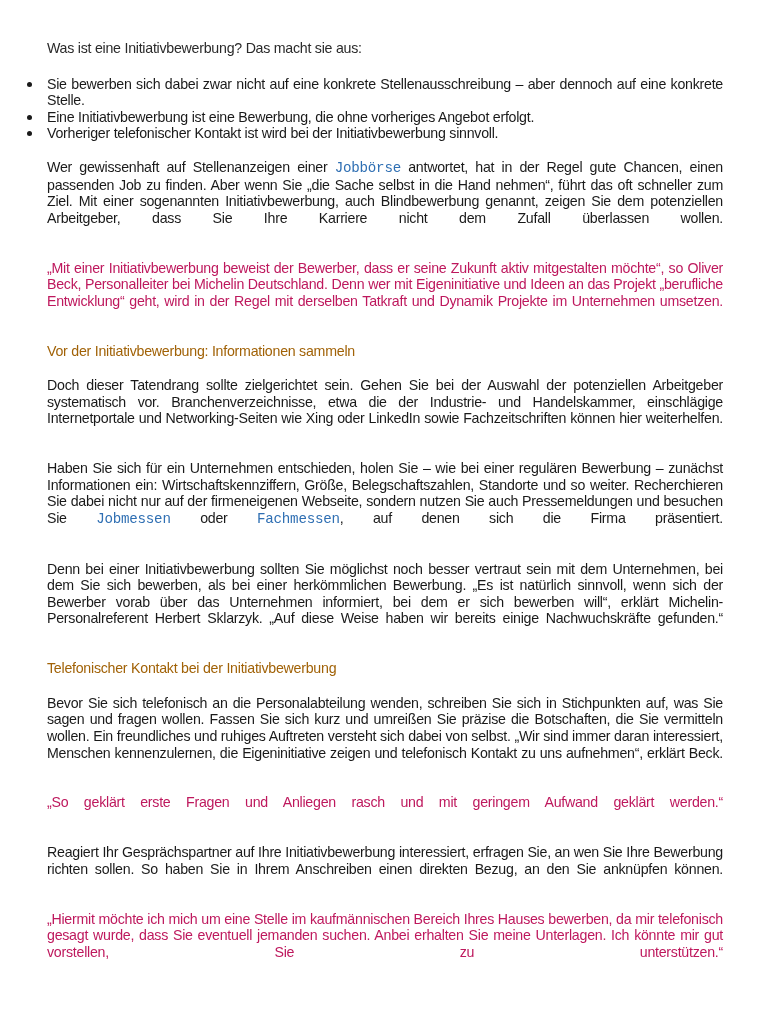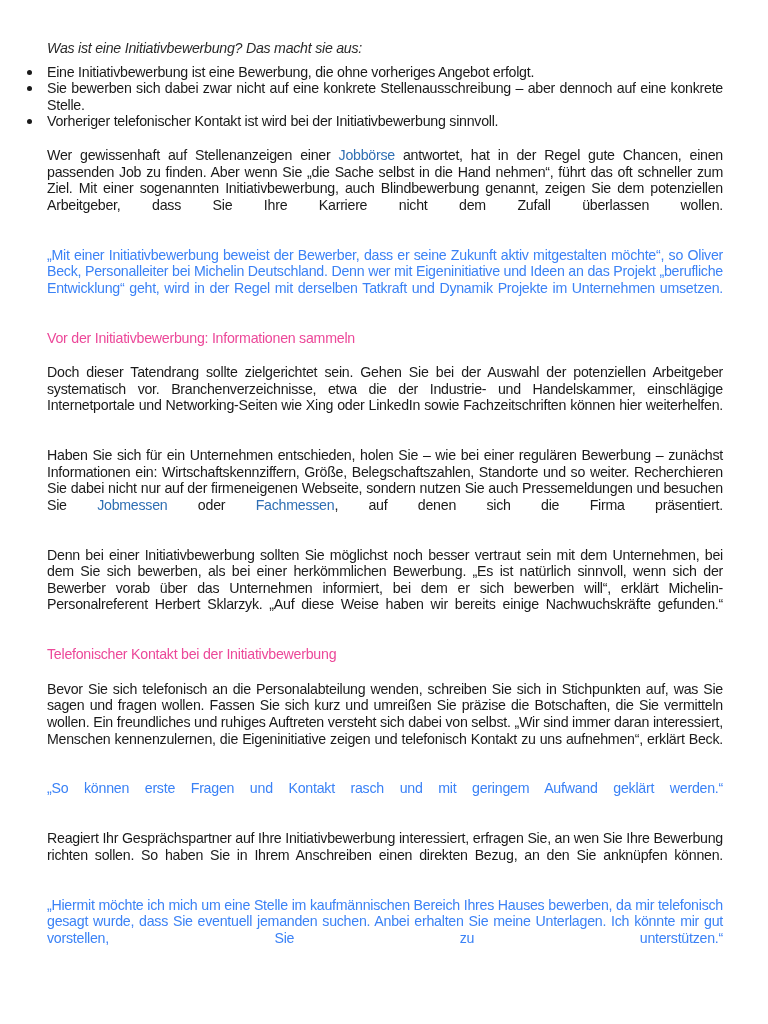--- a/index.html
+++ b/index.html
@@ -8,61 +8,61 @@
     font-family: "Liberation Sans", sans-serif;
     color: #1a1a1a;
   }
   .page {
     position: absolute; left: 47px; top: 40px; width: 676px;
     font-size: 14.2px; line-height: 16.6px;
     letter-spacing: -0.25px;
   }
   .p { text-align: justify; margin: 0 0 16.6px 0; }
   .p::after { content: ""; display: inline-block; width: 100%; height: 0; }
-  .heading { margin: 0 0 18px 0; color: #ec4899; }
-  .title { margin: 0 0 7px 0; color: #2a2a2a; font-style: italic; }
+  .heading { margin: 0 0 18px 0; color: #a16207; }
+  .title { margin: 0 0 19px 0; color: #2a2a2a; }
   ul.bullets { list-style: none; padding: 0; margin: 0 0 17px 0; }
   ul.bullets li { position: relative; text-align: justify; }
   ul.bullets li .dot {
     position: absolute; left: -20px; top: 6px;
     width: 5px; height: 5px; border-radius: 50%; background: #1a1a1a;
   }
-  .link { color: #2f6fb3; text-decoration: none; }
-  .quote-light { color: #3b82f6; }
+  .link { color: #2f6fb3; text-decoration: none; font-family: Liberation Mono, monospace; }
+  .quote-light { color: #be185d; }
   p { margin: 0; }
 </style>
 </head>
 <body>
 
 <div class="page">
 
   <p class="title">Was ist eine Initiativbewerbung? Das macht sie aus:</p>
 
   <ul class="bullets">
+    <li><span class="dot"></span><span>Sie bewerben sich dabei zwar nicht auf eine konkrete Stellenausschreibung – aber dennoch auf eine konkrete Stelle.</span></li>
     <li><span class="dot"></span><span>Eine Initiativbewerbung ist eine Bewerbung, die ohne vorheriges Angebot erfolgt.</span></li>
-    <li><span class="dot"></span><span>Sie bewerben sich dabei zwar nicht auf eine konkrete Stellenausschreibung – aber dennoch auf eine konkrete Stelle.</span></li>
     <li><span class="dot"></span><span>Vorheriger telefonischer Kontakt ist wird bei der Initiativbewerbung sinnvoll.</span></li>
   </ul>
 
   <p class="p"><span>Wer gewissenhaft auf Stellenanzeigen einer </span><a class="link">Jobbörse</a><span> antwortet, hat in der Regel gute Chancen, einen passenden Job zu finden. Aber wenn Sie „die Sache selbst in die Hand nehmen“, führt das oft schneller zum Ziel. Mit einer sogenannten Initiativbewerbung, auch Blindbewerbung genannt, zeigen Sie dem potenziellen Arbeitgeber, dass Sie Ihre Karriere nicht dem Zufall überlassen wollen.</span></p>
 
   <p class="p quote-light">„Mit einer Initiativbewerbung beweist der Bewerber, dass er seine Zukunft aktiv mitgestalten möchte“, so Oliver Beck, Personalleiter bei Michelin Deutschland. Denn wer mit Eigeninitiative und Ideen an das Projekt „berufliche Entwicklung“ geht, wird in der Regel mit derselben Tatkraft und Dynamik Projekte im Unternehmen umsetzen.</p>
 
   <p class="heading">Vor der Initiativbewerbung: Informationen sammeln</p>
 
   <p class="p">Doch dieser Tatendrang sollte zielgerichtet sein. Gehen Sie bei der Auswahl der potenziellen Arbeitgeber systematisch vor. Branchenverzeichnisse, etwa  die der Industrie- und Handelskammer, einschlägige Internetportale und Networking-Seiten wie Xing oder LinkedIn sowie Fachzeitschriften können hier weiterhelfen.</p>
 
   <p class="p"><span>Haben Sie sich für ein Unternehmen entschieden, holen Sie – wie bei einer regulären Bewerbung – zunächst Informationen ein: Wirtschaftskennziffern, Größe, Belegschaftszahlen, Standorte und so weiter. Recherchieren Sie dabei nicht nur auf der firmeneigenen Webseite, sondern nutzen Sie auch Pressemeldungen und besuchen Sie </span><a class="link">Jobmessen</a><span> oder </span><a class="link">Fachmessen</a><span>, auf denen sich die Firma präsentiert.</span></p>
 
   <p class="p">Denn bei einer Initiativbewerbung sollten Sie möglichst noch besser vertraut sein mit dem Unternehmen, bei dem Sie sich bewerben, als bei einer herkömmlichen Bewerbung. „Es ist natürlich sinnvoll, wenn sich der Bewerber vorab über das Unternehmen informiert, bei dem er sich bewerben will“, erklärt Michelin-Personalreferent Herbert Sklarzyk. „Auf diese Weise haben wir bereits einige Nachwuchskräfte gefunden.“</p>
 
   <p class="heading">Telefonischer Kontakt bei der Initiativbewerbung</p>
 
   <p class="p">Bevor Sie sich telefonisch an die Personalabteilung wenden, schreiben Sie sich in Stichpunkten auf, was Sie sagen und fragen wollen. Fassen Sie sich kurz und umreißen Sie präzise die Botschaften, die Sie vermitteln wollen. Ein freundliches und ruhiges Auftreten versteht sich dabei von selbst. „Wir sind immer daran interessiert, Menschen kennenzulernen, die Eigeninitiative zeigen und telefonisch Kontakt zu uns aufnehmen“, erklärt Beck.</p>
 
-  <p class="p quote-light">„So können erste Fragen und Kontakt rasch und mit geringem Aufwand geklärt werden.“</p>
+  <p class="p quote-light">„So geklärt erste Fragen und Anliegen rasch und mit geringem Aufwand geklärt werden.“</p>
 
   <p class="p">Reagiert Ihr Gesprächspartner auf Ihre Initiativbewerbung interessiert, erfragen Sie, an wen Sie Ihre Bewerbung richten sollen. So haben Sie in Ihrem Anschreiben einen direkten Bezug, an den Sie anknüpfen können.</p>
 
 
   <p class="p quote-light">„Hiermit möchte ich mich um eine Stelle im kaufmännischen Bereich Ihres Hauses bewerben, da mir telefonisch gesagt wurde, dass Sie eventuell jemanden suchen. Anbei erhalten Sie meine Unterlagen. Ich könnte mir gut vorstellen, Sie zu unterstützen.“</p>
 
 </div>
 
 </body></html>

